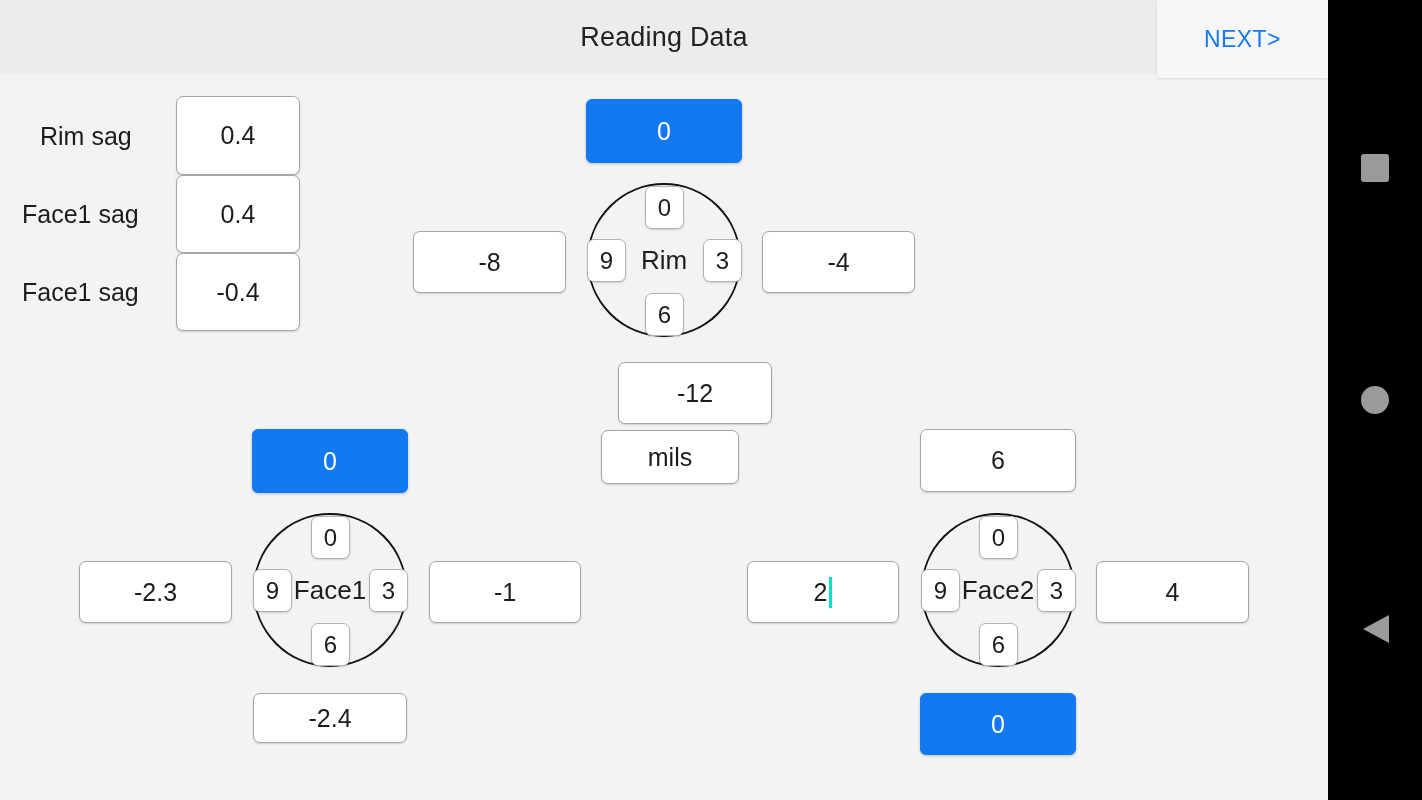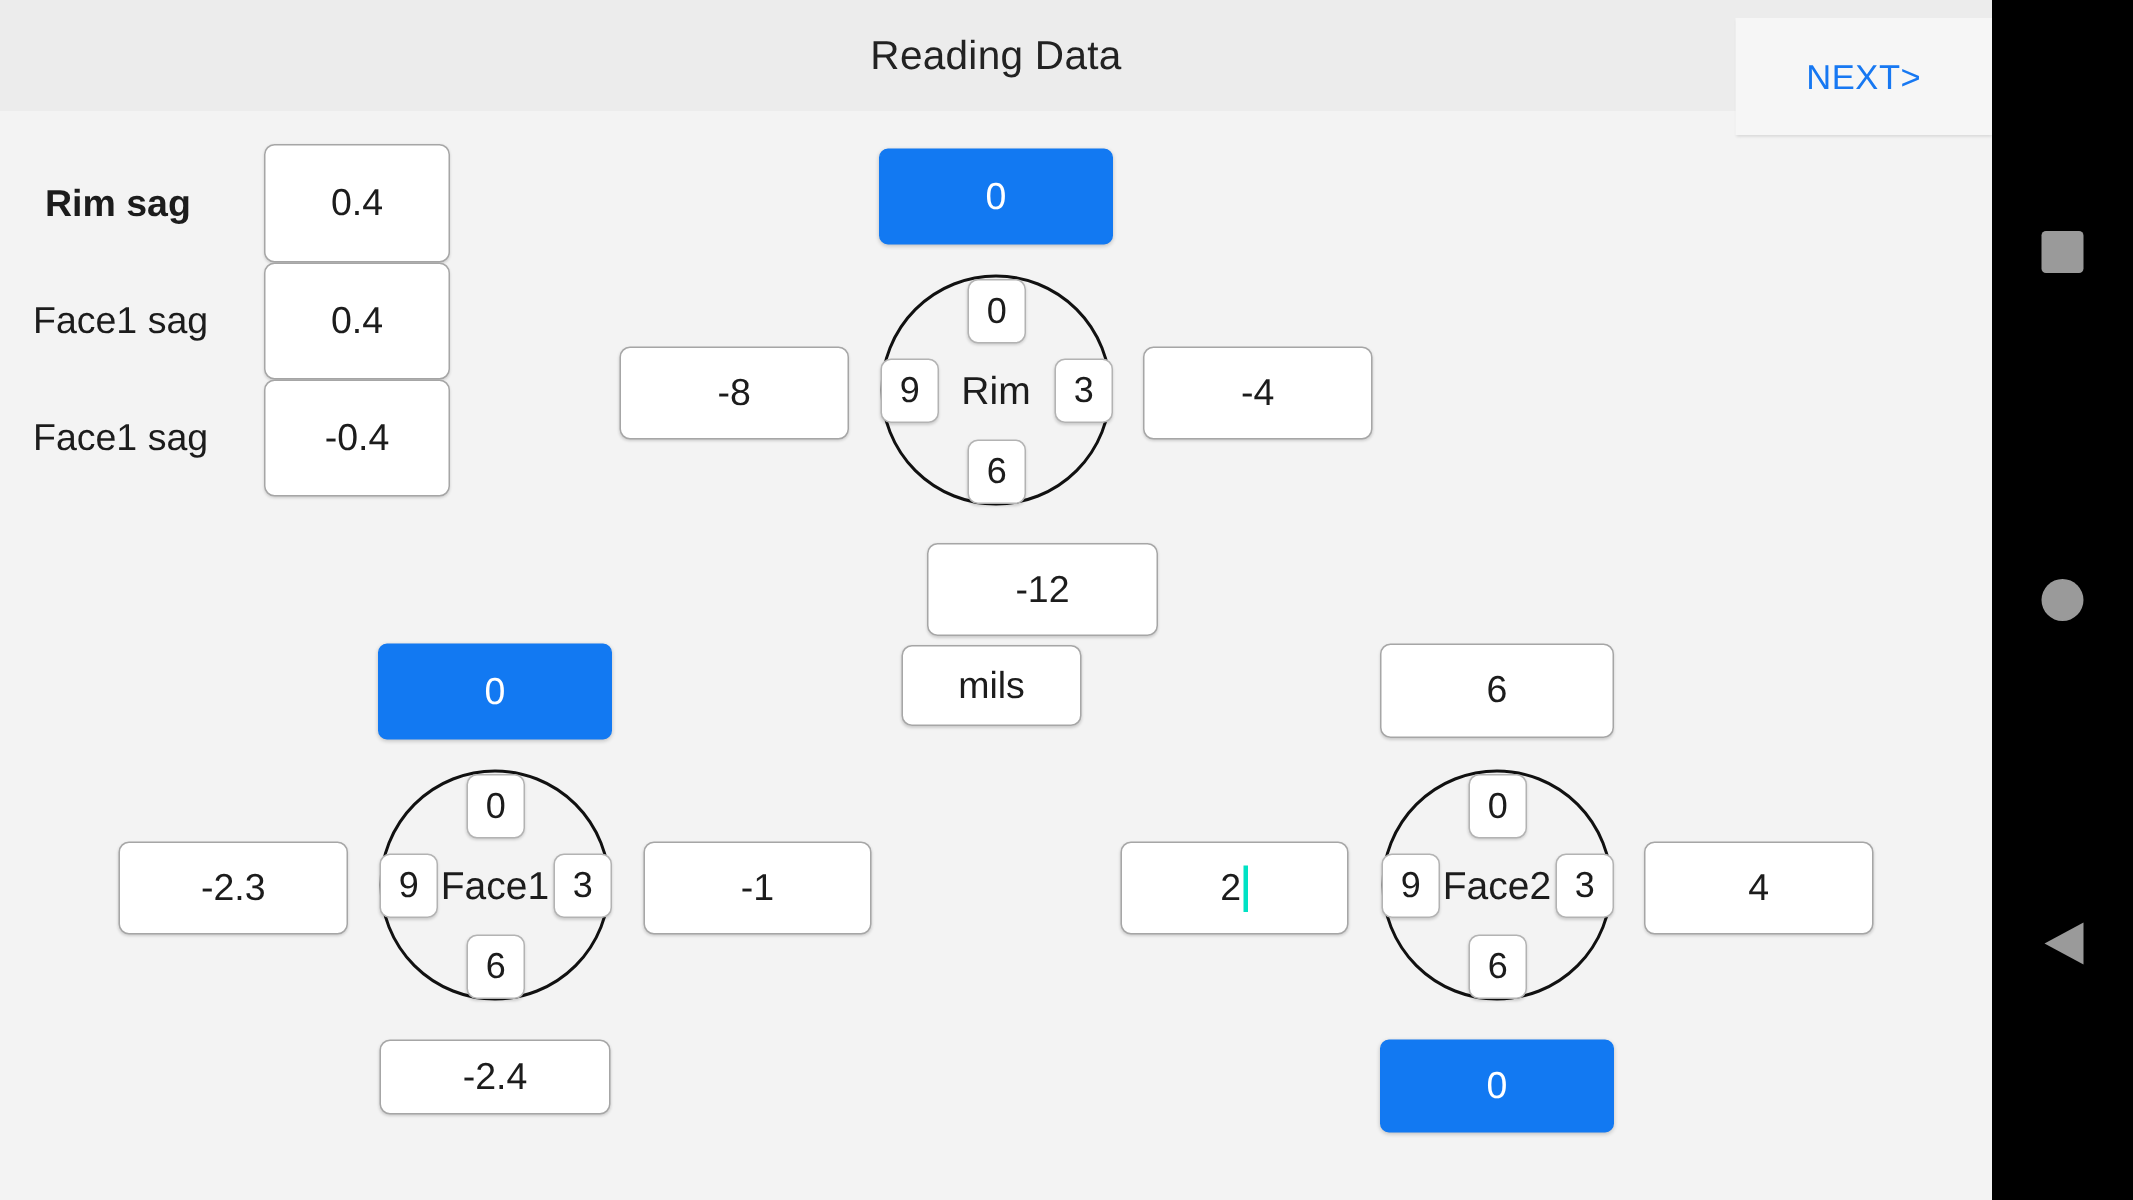--- a/index.html
+++ b/index.html
@@ -24,21 +24,21 @@
     width: 1328px; height: 74px;
     background: #ececec;
   }
   .header-title {
     position: absolute; left: 0; top: 0;
     width: 1328px; height: 74px;
     display: flex; align-items: center; justify-content: center;
     font-size: 27px; color: #222; letter-spacing: .2px;
   }
   .next-panel {
-    position: absolute; left: 1157px; top: 12px;
+    position: absolute; left: 1157px; top: 0;
     width: 171px; height: 78px;
     background: #f6f6f6;
     display: flex; align-items: center; justify-content: center;
     box-shadow: 0 1px 2px rgba(0,0,0,.12);
     cursor: pointer;
   }
   .next-label {
     font-size: 23px; color: #1778f2; font-weight: 500; letter-spacing: .4px;
   }
 
@@ -128,21 +128,21 @@
 
   <div class="app-area">
 
     <div class="header">
       <div class="header-title">Reading Data</div>
     </div>
     <div class="next-panel">
       <span class="next-label">NEXT&gt;</span>
     </div>
 
-    <div class="label" style="left:30px; top:110px; width:138px; height:52px; justify-content:flex-start;font-weight:bold;">Rim sag</div>
+    <div class="label" style="left:40px; top:110px; width:138px; height:52px; justify-content:flex-start;">Rim sag</div>
     <div class="box" style="left:176px; top:96px; width:124px; height:79px;">0.4</div>
 
     <div class="label" style="left:22px; top:188px; width:150px; height:52px; justify-content:flex-start;">Face1 sag</div>
     <div class="box" style="left:176px; top:175px; width:124px; height:78px;">0.4</div>
 
     <div class="label" style="left:22px; top:266px; width:150px; height:52px; justify-content:flex-start;">Face1 sag</div>
     <div class="box" style="left:176px; top:253px; width:124px; height:78px;">-0.4</div>
 
     <div class="box blue" style="left:586px; top:99px; width:156px; height:64px;">0</div>
 
@@ -150,21 +150,21 @@
     <div class="dial-name" style="left:604px; top:240px; width:120px; height:40px;">Rim</div>
     <div class="badge" style="left:645px; top:186px; width:39px; height:43px;">0</div>
     <div class="badge" style="left:703px; top:239px; width:39px; height:43px;">3</div>
     <div class="badge" style="left:645px; top:293px; width:39px; height:43px;">6</div>
     <div class="badge" style="left:587px; top:239px; width:39px; height:43px;">9</div>
 
     <div class="box" style="left:413px; top:231px; width:153px; height:62px;">-8</div>
     <div class="box" style="left:762px; top:231px; width:153px; height:62px;">-4</div>
     <div class="box" style="left:587px; top:362px; width:154px; height:62px;margin-left:31px;">-12</div>
 
-    <div class="box" style="left:601px; top:430px; width:120px; height:54px;">mils</div>
+    <div class="box" style="left:601px; top:430px; width:138px; height:54px;">mils</div>
 
     <div class="box blue" style="left:252px; top:429px; width:156px; height:64px;">0</div>
 
     <div class="dial" style="left:253px; top:513px; width:154px; height:154px;"></div>
     <div class="dial-name" style="left:270px; top:570px; width:120px; height:40px;">Face1</div>
     <div class="badge" style="left:311px; top:516px; width:39px; height:43px;">0</div>
     <div class="badge" style="left:369px; top:569px; width:39px; height:43px;">3</div>
     <div class="badge" style="left:311px; top:623px; width:39px; height:43px;">6</div>
     <div class="badge" style="left:253px; top:569px; width:39px; height:43px;">9</div>
 

